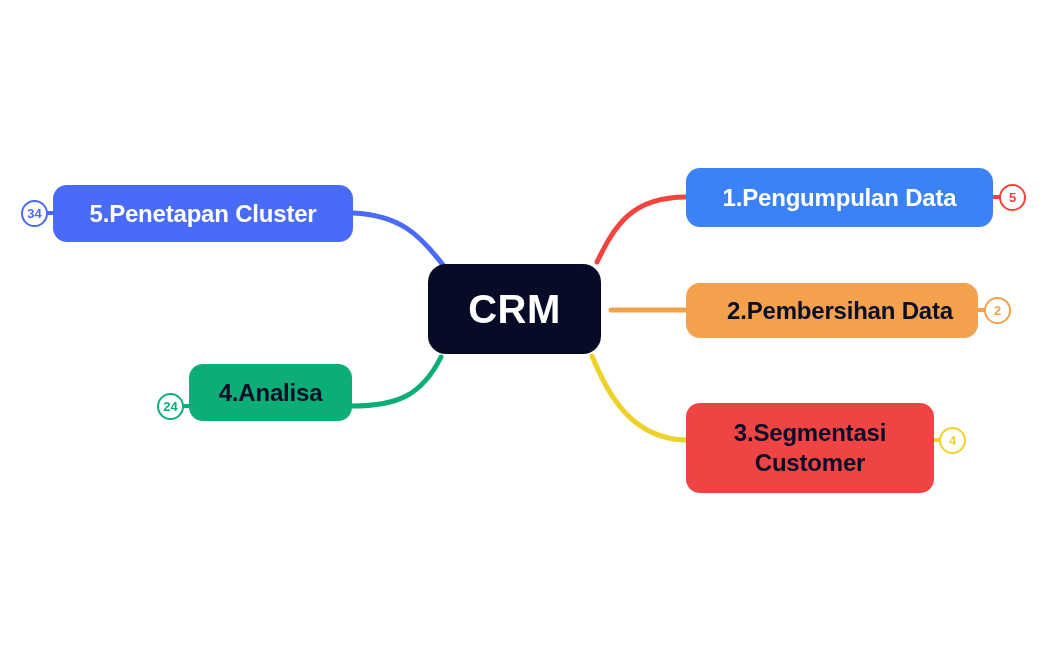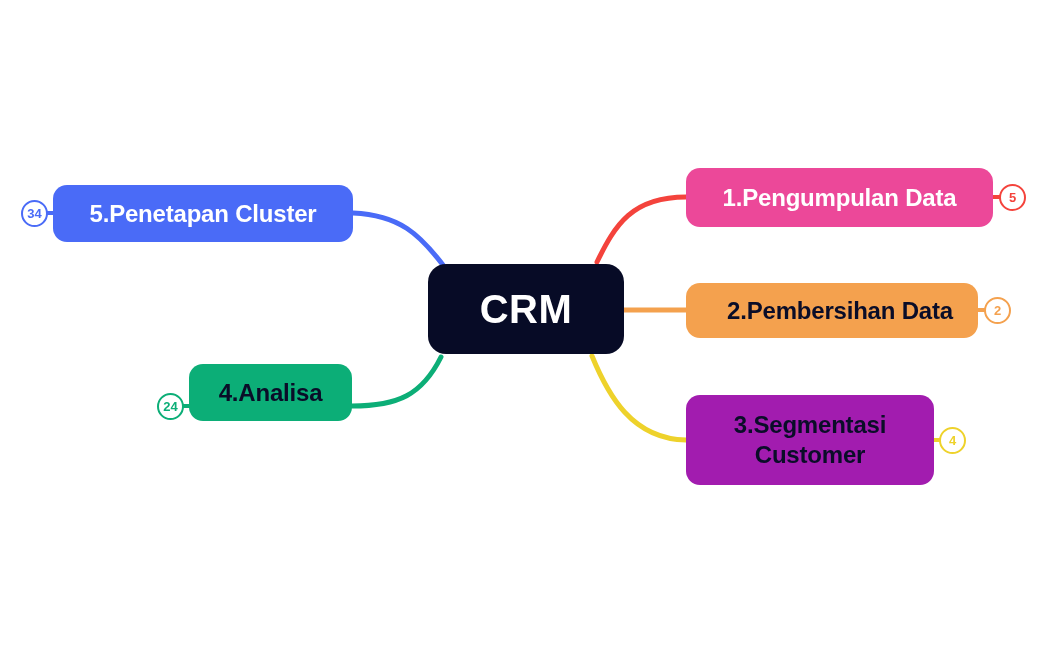--- a/index.html
+++ b/index.html
@@ -34,21 +34,21 @@
     line-height: 1.25;
     border-radius: 14px;
     box-sizing: border-box;
     padding: 4px 14px;
     cursor: pointer;
     letter-spacing: -0.2px;
   }
   .node-root {
     left: 428px;
     top: 264px;
-    width: 196px;
+    width: 173px;
     height: 90px;
     border-radius: 18px;
     font-size: 40px;
     font-weight: 600;
     letter-spacing: 0.5px;
   }
   .node-b1 { left: 686px; top: 168px; width: 307px; height: 59px; }
   .node-b2 { left: 686px; top: 283px; width: 292px; height: 55px; padding-left: 30px; }
   .node-b3 { left: 686px; top: 395px; width: 248px; height: 90px; }
   .node-b4 { left: 189px; top: 364px; width: 163px; height: 57px; }
@@ -89,25 +89,25 @@
 
     <path d="M 46 213 L 54 213" stroke-width="4" fill="none" stroke="#4a6bf7"></path>
     <path d="M 993 197 L 1001 197" stroke-width="4" fill="none" stroke="#f4433c"></path>
     <path d="M 978 310 L 986 310" stroke-width="4" fill="none" stroke="#f4a14e"></path>
     <path d="M 934 440 L 941 440" stroke-width="4" fill="none" stroke="#eed22b"></path>
     <path d="M 182 406 L 190 406" stroke-width="4" fill="none" stroke="#0cae77"></path>
   </svg>
 
   <div class="node node-root" style="background: rgb(7, 11, 38); color: rgb(255, 255, 255);">CRM</div>
 
-  <div class="node node-b1" style="background: #ec4899; color: rgb(255, 255, 255);">1.Pengumpulan Data</div>
+  <div class="node node-b1" style="background: #3b82f6; color: rgb(255, 255, 255);">1.Pengumpulan Data</div>
 
   <div class="node node-b2" style="background: rgb(244, 161, 78); color: rgb(10, 13, 40);">2.Pembersihan Data</div>
 
-  <div class="node node-b3" style="background: #a21caf; color: rgb(10, 13, 40);">3.Segmentasi Customer</div>
+  <div class="node node-b3" style="background: #ef4444; color: rgb(10, 13, 40); margin-top: 8px;">3.Segmentasi Customer</div>
 
   <div class="node node-b4" style="background: rgb(12, 174, 119); color: rgb(10, 13, 40);">4.Analisa</div>
 
   <div class="node node-b5" style="background: rgb(74, 107, 247); color: rgb(255, 255, 255);">5.Penetapan Cluster</div>
 
   <div class="badge badge-b1" style="border-color: rgb(244, 67, 60); color: rgb(244, 67, 60);">5</div>
 
   <div class="badge badge-b2" style="border-color: rgb(244, 161, 78); color: rgb(244, 161, 78);">2</div>
 
   <div class="badge badge-b3" style="border-color: rgb(238, 210, 43); color: rgb(238, 210, 43);">4</div>

